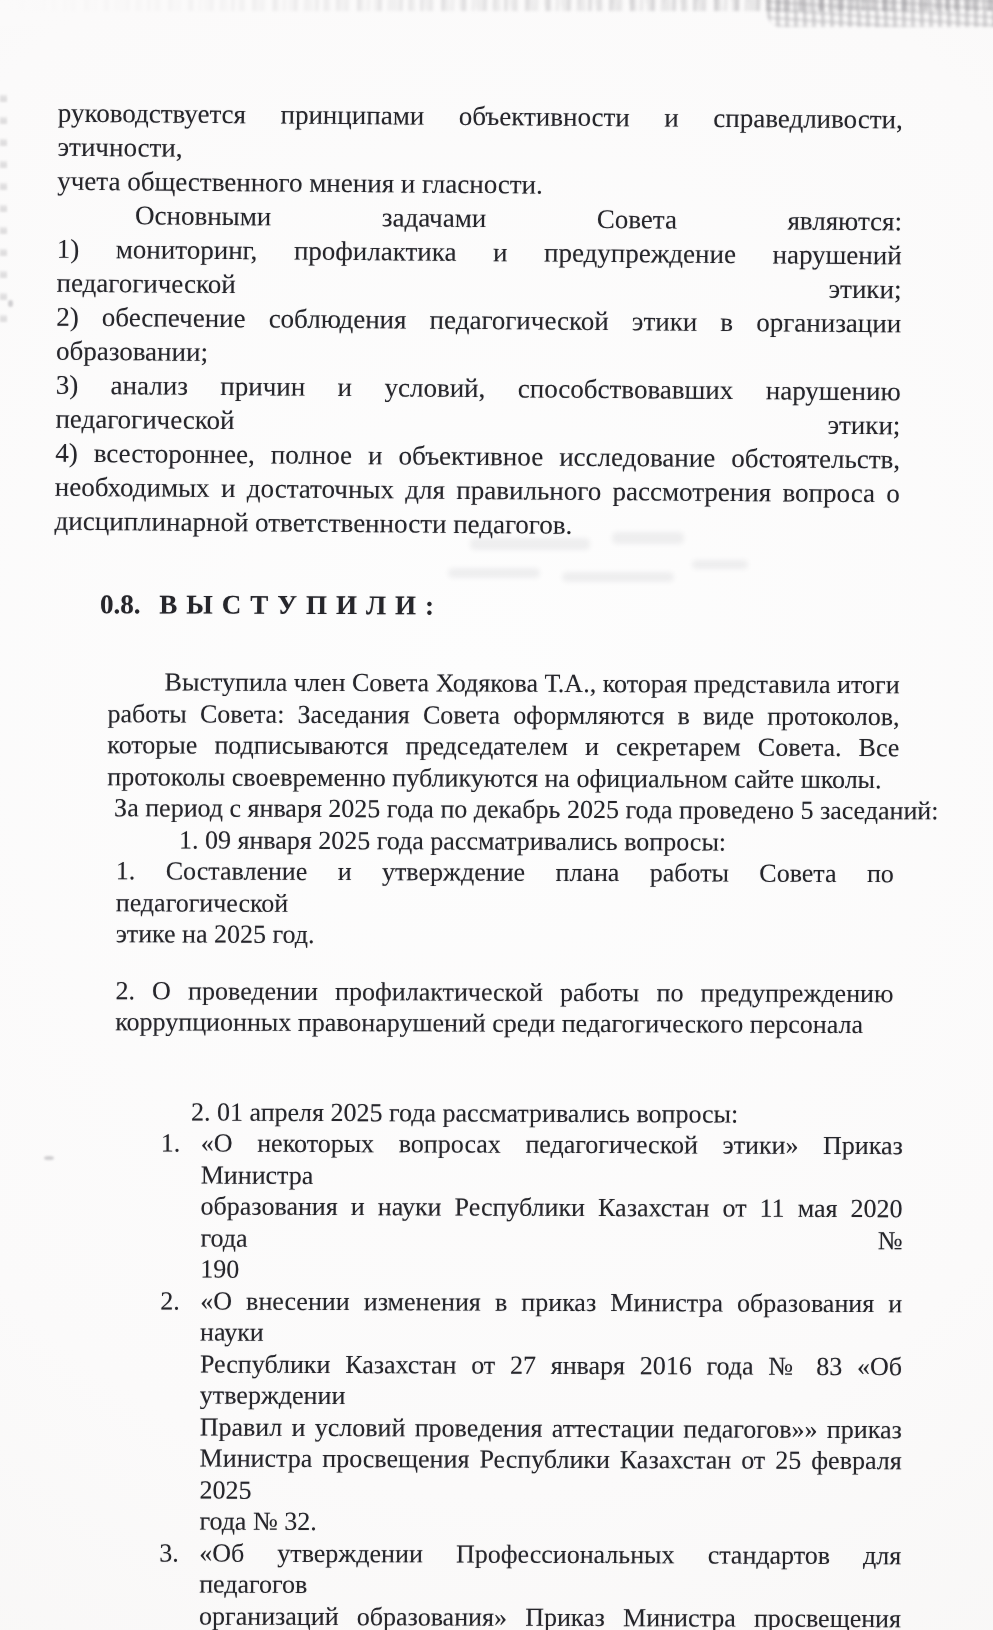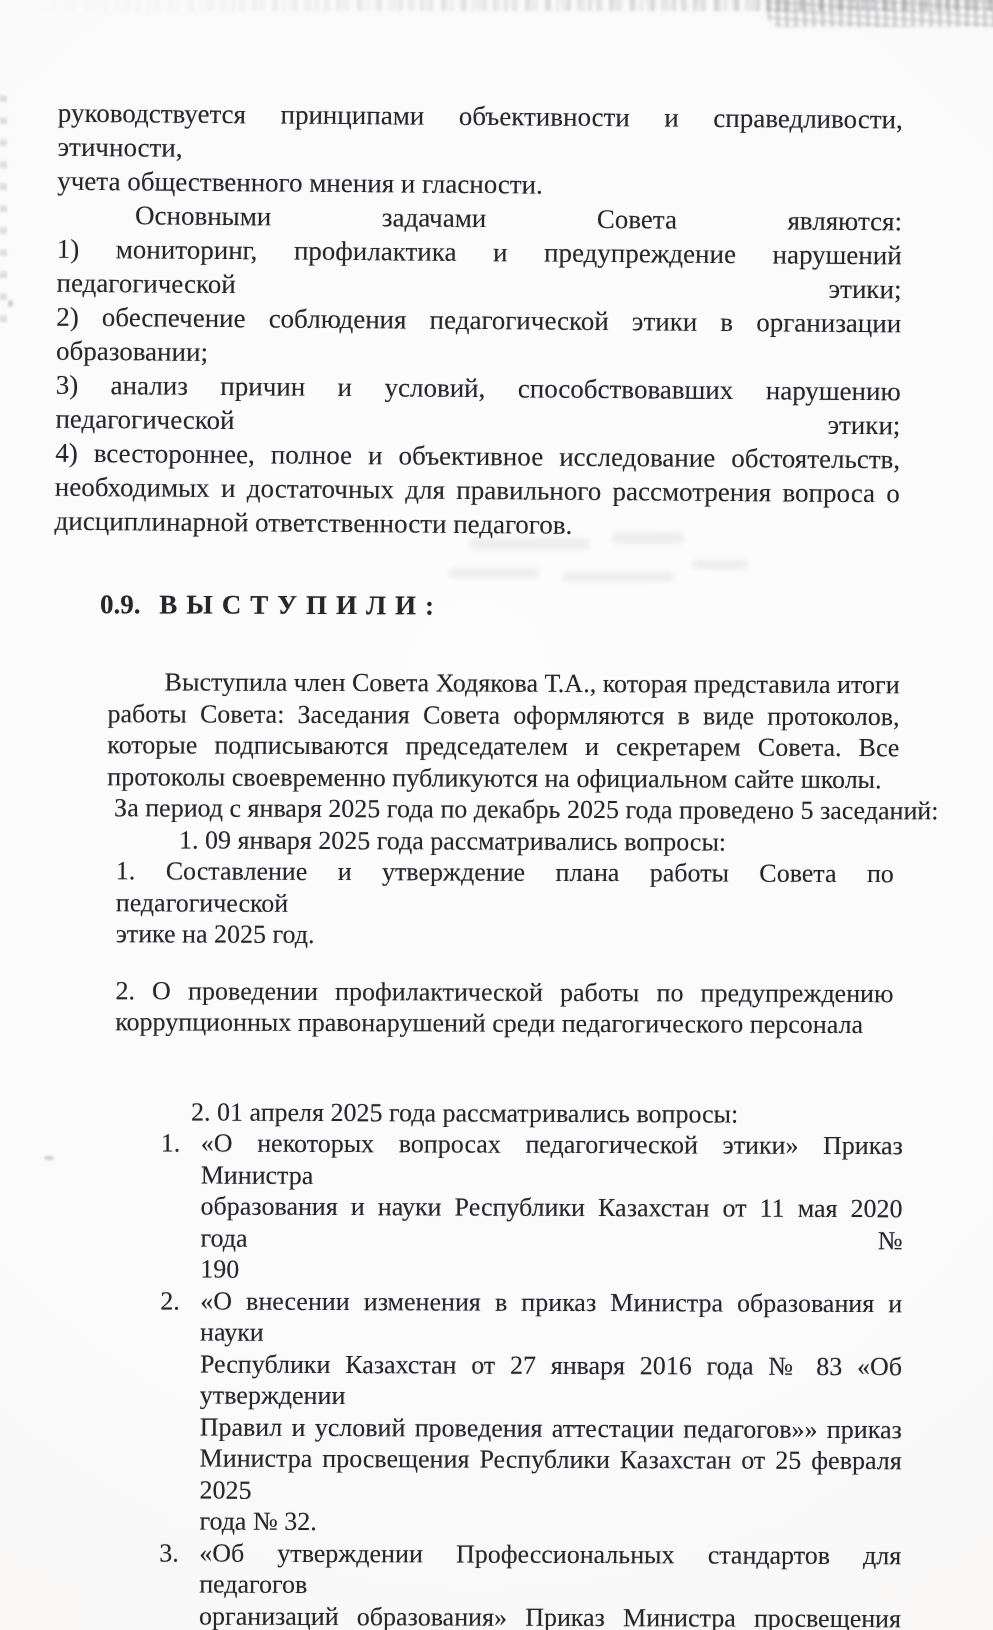--- a/index.html
+++ b/index.html
@@ -132,21 +132,21 @@
       <span>этики;</span>
     </div>
     <div class="ln jsp">4) всестороннее, полное и объективное исследование обстоятельств,</div>
     <div class="ln jsp">необходимых и достаточных для правильного рассмотрения вопроса о</div>
     <div class="ln">дисциплинарной ответственности педагогов.</div>
   </section>
 
   <div class="lower">
 
     <h2 class="heading ink">
-      <span class="hnum">0.9.</span>
+      <span class="hnum">0.8.</span>
       <span class="hword">ВЫСТУПИЛИ:</span>
     </h2>
 
     <section class="sec2 ink">
       <div class="ln jsp ind">Выступила член Совета Ходякова Т.А., которая представила итоги</div>
       <div class="ln jsp">работы Совета: Заседания Совета оформляются в виде протоколов,</div>
       <div class="ln jsp">которые подписываются председателем и секретарем Совета. Все</div>
       <div class="ln">протоколы своевременно публикуются на официальном сайте школы.</div>
       <div class="ln shift">За период с января 2025 года по декабрь 2025 года проведено 5 заседаний:</div>
     </section>

